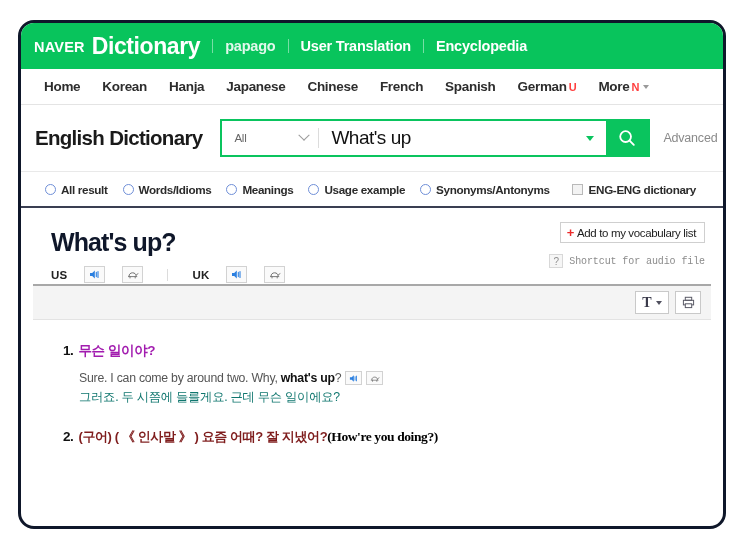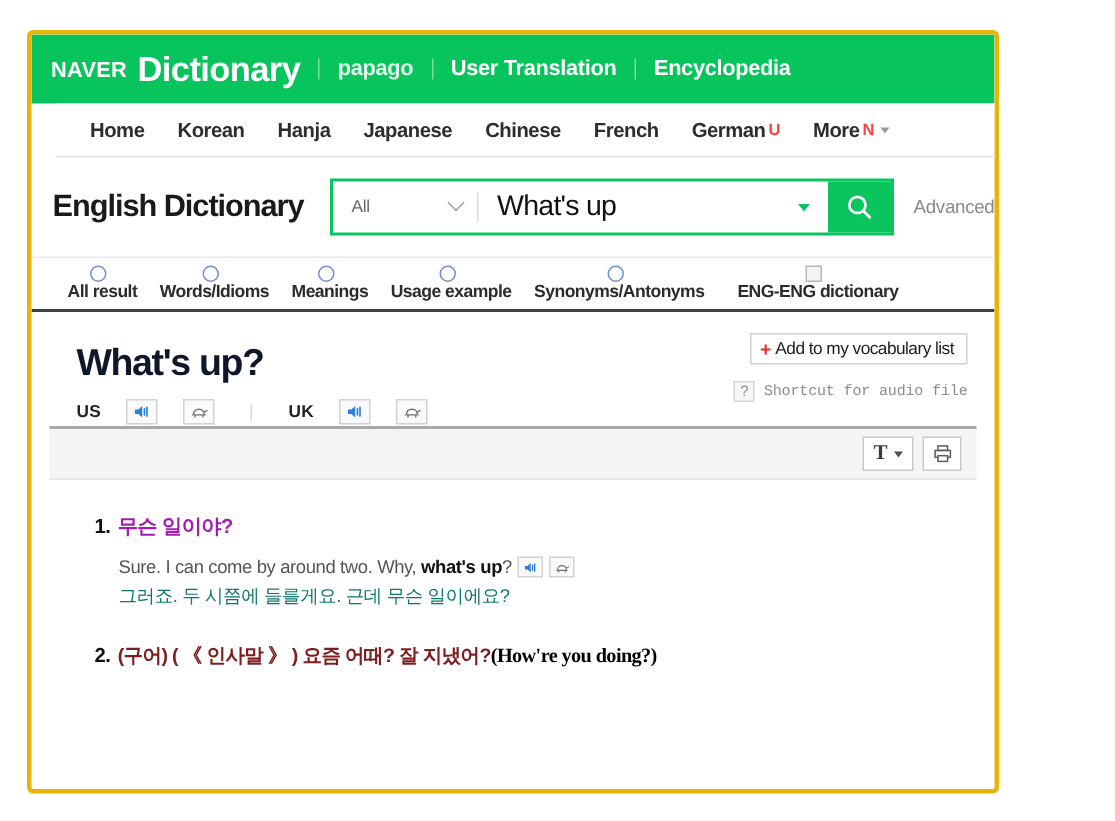--- a/index.html
+++ b/index.html
@@ -7,23 +7,23 @@
     width: 743px; height: 547px;
     background: #ffffff;
     font-family: "Liberation Sans", sans-serif;
     overflow: hidden;
   }
 
   
   #frame {
     position: absolute;
     left: 18px; top: 20px;
-    width: 648px; height: 509px;
-    border: 3px solid #eab308;
-    border-radius: 4px;
+    width: 708px; height: 509px;
+    border: 3px solid #0f172a;
+    border-radius: 16px;
     background: #ffffff;
     overflow: hidden;
   }
 
   
   .masthead {
     height: 46px;
     background: #08c45c;
     display: flex;
     align-items: center;
@@ -62,21 +62,20 @@
   .mast-link.dim { opacity: .88; }
 
   
   .langnav {
     height: 36px;
     border-bottom: 1px solid #e4e4e4;
     display: flex;
     align-items: stretch;
     padding-left: 12px;
     background: #fff;
-    margin-left: 16px;
   }
   .lang {
     display: flex;
     align-items: center;
     font-size: 13.5px;
     color: #2d2d2d;
     font-weight: 700;
     letter-spacing: -.3px;
     padding: 0 11px;
     position: relative;
@@ -179,21 +178,20 @@
     align-items: center;
     padding-left: 24px;
     gap: 0;
     border-bottom: 2px solid #3a3f52;
   }
   .fopt {
     display:flex; align-items:center;
     margin-right: 15px;
     cursor:pointer;
     white-space: nowrap;
-    flex-direction: column;
   }
   .radio {
     width: 11px; height: 11px;
     border: 1.6px solid #6f8fd8;
     border-radius: 50%;
     background: #fff;
     margin-right: 5px;
     flex: none;
   }
   .chkbox {
@@ -354,20 +352,23 @@
         <span>Hanja</span>
       </div>
     <div class="lang">
         <span>Japanese</span>
       </div>
     <div class="lang">
         <span>Chinese</span>
       </div>
     <div class="lang">
         <span>French</span>
+      </div>
+    <div class="lang">
+        <span>Spanish</span>
       </div>
     <div class="lang">
       <span>German</span>
       <span class="sup-red">U</span>
     </div>
     <div class="lang">
       <span>More</span>
       <span class="sup-red">N</span>
       <span class="caret-sm"></span>
     </div>

